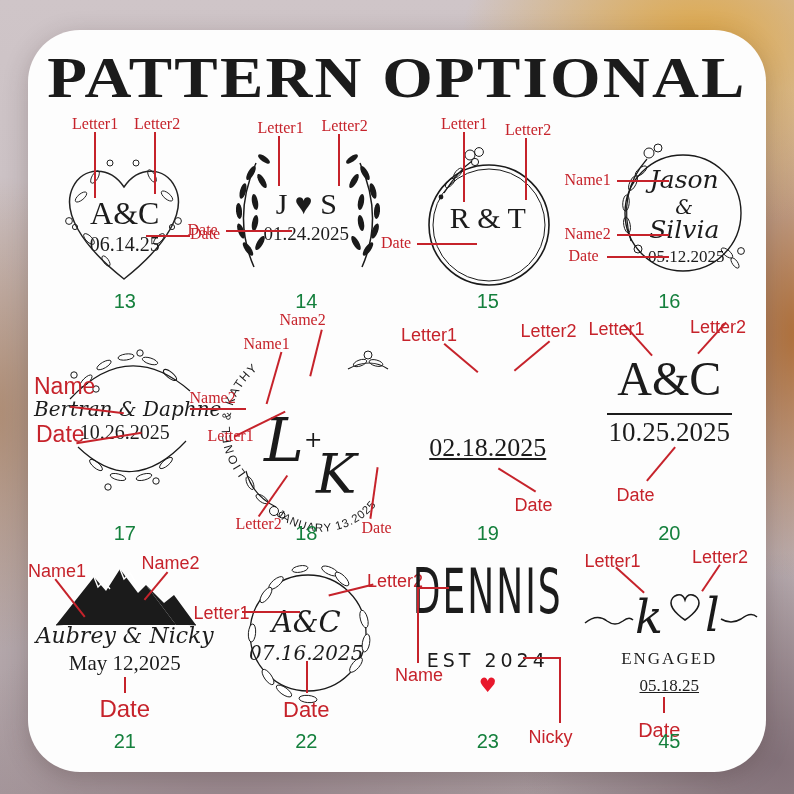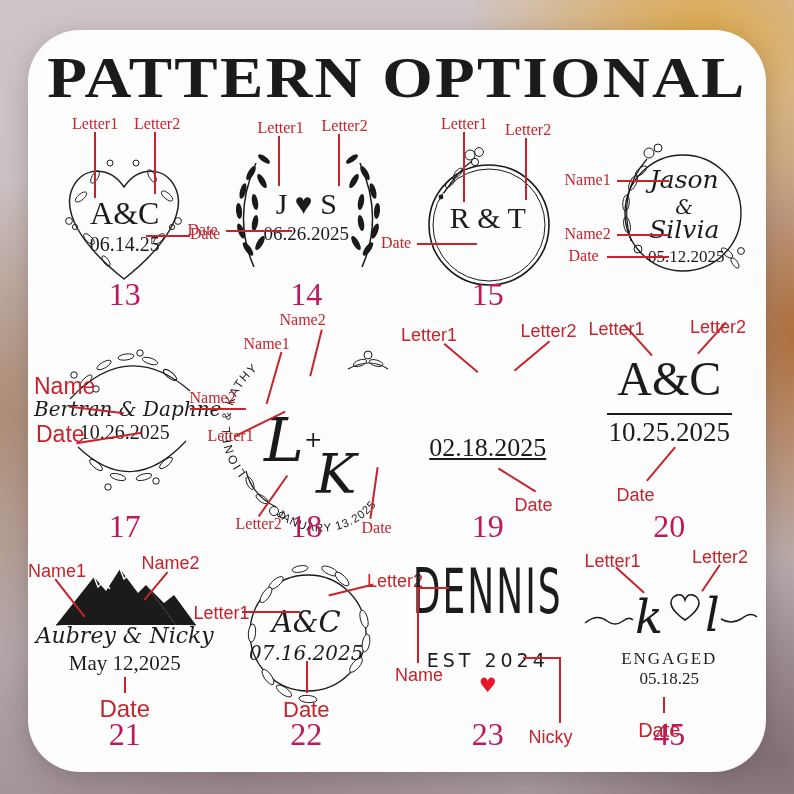--- a/index.html
+++ b/index.html
@@ -26,21 +26,21 @@
   .grid{
     display:grid;grid-template-columns:repeat(4,1fr);grid-template-rows:202px 232px 208px;
     padding:4px 6px 0 6px;
   }
   .cell{position:relative;color:#1c1c1c;}
   .abs{position:absolute;}
   .ctr{position:absolute;left:0;right:0;text-align:center;white-space:nowrap;}
   .lblS{position:absolute;color:#c6232b;font-family:"Liberation Serif",serif;font-size:16px;white-space:nowrap;}
   .lblA{position:absolute;color:#c6232b;font-family:"Liberation Sans",sans-serif;font-size:18px;white-space:nowrap;}
   .ln{position:absolute;background:#c6232b;}
-  .num{position:absolute;bottom:4px;left:0;right:0;text-align:center;font-size:32px;font-family:Liberation Serif, serif;color:#be185d;}
+  .num{position:absolute;bottom:4px;left:0;right:0;text-align:center;font-size:20px;font-family:Liberation Sans, sans-serif;color:#15803d;}
   .scr{font-family:"DejaVu Serif",serif;font-style:italic;}
   .mono-serif{font-family:"Liberation Serif",serif;}
   svg{overflow:visible;}
   .art path,.art circle,.art ellipse{vector-effect:non-scaling-stroke;}
 </style>
 </head>
 <body>
 
 <div class="card">
   <div class="title">PATTERN OPTIONAL</div>
@@ -86,21 +86,21 @@
           <ellipse cx="27" cy="26" rx="8" ry="3" fill="#1a1a1a" transform="rotate(120 27 26)"></ellipse>
           <ellipse cx="36" cy="96" rx="8" ry="3" fill="#1a1a1a" transform="rotate(120 36 96)"></ellipse>
           <ellipse cx="31" cy="76" rx="8" ry="3" fill="#1a1a1a" transform="rotate(100 31 76)"></ellipse>
           <ellipse cx="31" cy="55" rx="8" ry="3" fill="#1a1a1a" transform="rotate(80 31 55)"></ellipse>
           <ellipse cx="38" cy="34" rx="8" ry="3" fill="#1a1a1a" transform="rotate(60 38 34)"></ellipse>
           <ellipse cx="40" cy="12" rx="7" ry="2.8" fill="#1a1a1a" transform="rotate(35 40 12)"></ellipse>
         </g>
         <use href="#br14" transform="translate(168,0) scale(-1,1)"></use>
       </svg>
       <div class="ctr mono-serif" style="top:72px;font-size:30px;">J ♥ S</div>
-      <div class="ctr mono-serif" style="top:108px;font-size:19px;">06.26.2025</div>
+      <div class="ctr mono-serif" style="top:108px;font-size:19px;">01.24.2025</div>
       <span class="lblS" style="left:42px;top:4px;">Letter1</span>
       <span class="lblS" style="left:106px;top:2px;">Letter2</span>
       <div class="ln" style="left:62px;top:21px;width:2px;height:50px;"></div>
       <div class="ln" style="left:122px;top:19px;width:2px;height:52px;"></div>
       <span class="lblS" style="left:-28px;top:106px;">Date</span>
       <div class="ln" style="left:10px;top:115px;width:66px;height:2px;"></div>
       <div class="num">14</div>
     </div>
 
     <div class="cell">
@@ -143,20 +143,21 @@
       <div class="ctr scr" style="left:30px;top:50px;font-size:25px;">Jason</div>
       <div class="ctr scr" style="left:30px;top:80px;font-size:20px;">&amp;</div>
       <div class="ctr scr" style="left:30px;top:100px;font-size:25px;">Silvia</div>
       <div class="ctr mono-serif" style="left:34px;top:132px;font-size:17px;">05.12.2025</div>
       <span class="lblS" style="left:-14px;top:56px;">Name1</span>
       <span class="lblS" style="left:-14px;top:110px;">Name2</span>
       <span class="lblS" style="left:-10px;top:132px;">Date</span>
       <div class="ln" style="left:38px;top:65px;width:52px;height:2px;"></div>
       <div class="ln" style="left:38px;top:119px;width:52px;height:2px;"></div>
       <div class="ln" style="left:28px;top:141px;width:62px;height:2px;"></div>
+      <div class="num">16</div>
     </div>
 
     <div class="cell">
       <svg class="abs art" style="left:18px;top:14px" width="152" height="172" viewBox="0 0 152 172">
         <path d="M18,68 Q76,6 138,60" fill="none" stroke="#1a1a1a" stroke-width="1.2"></path>
         <ellipse cx="34" cy="50" rx="8" ry="3" fill="none" stroke="#1a1a1a" transform="rotate(-45 34 50)"></ellipse>
         <ellipse cx="52" cy="34" rx="8" ry="3" fill="none" stroke="#1a1a1a" transform="rotate(-30 52 34)"></ellipse>
         <ellipse cx="74" cy="26" rx="8" ry="3" fill="none" stroke="#1a1a1a" transform="rotate(-8 74 26)"></ellipse>
         <ellipse cx="98" cy="30" rx="8" ry="3" fill="none" stroke="#1a1a1a" transform="rotate(18 98 30)"></ellipse>
         <ellipse cx="118" cy="44" rx="8" ry="3" fill="none" stroke="#1a1a1a" transform="rotate(38 118 44)"></ellipse>
@@ -307,21 +308,21 @@
 
     <div class="cell">
       <svg class="abs art" style="left:4px;top:24px" width="176" height="74" viewBox="0 0 176 74">
         <path d="M2,50 q12,-10 22,-2 q8,6 16,0 q6,-5 10,-1" fill="none" stroke="#1a1a1a" stroke-width="1.5"></path>
         <text x="52" y="60" font-family="DejaVu Serif, serif" font-style="italic" font-size="46" fill="#1a1a1a">k</text>
         <path d="M88,30 c0,-8 11,-12 14,-3 c3,-9 14,-5 14,3 c0,8 -14,17 -14,17 c0,0 -14,-9 -14,-17 z" fill="none" stroke="#1a1a1a" stroke-width="1.6"></path>
         <text x="122" y="58" font-family="DejaVu Serif, serif" font-style="italic" font-size="46" fill="#1a1a1a">l</text>
         <path d="M138,46 q10,6 20,0 q10,-8 16,-2" fill="none" stroke="#1a1a1a" stroke-width="1.5"></path>
       </svg>
       <div class="ctr mono-serif" style="top:100px;font-size:17px;letter-spacing:2px;">ENGAGED</div>
-      <div class="ctr mono-serif" style="top:120px;font-size:17px;">05.18.25</div>
+      <div class="ctr mono-serif" style="top:127px;font-size:17px;text-decoration:underline;">05.18.25</div>
       <span class="lblA" style="left:6px;top:2px;">Letter1</span>
       <span class="lblA" style="right:12px;top:-2px;">Letter2</span>
       <span class="lblA" style="left:0;right:20px;text-align:center;top:170px;font-size:20px;">Date</span>
       <div class="ln" style="left:32px;top:30px;width:38px;height:2px;transform:rotate(42deg);"></div>
       <div class="ln" style="left:116px;top:28px;width:32px;height:2px;transform:rotate(-56deg);"></div>
       <div class="ln" style="left:84px;top:148px;width:2px;height:16px;"></div>
       <div class="num">45</div>
     </div>
 
   </div>

